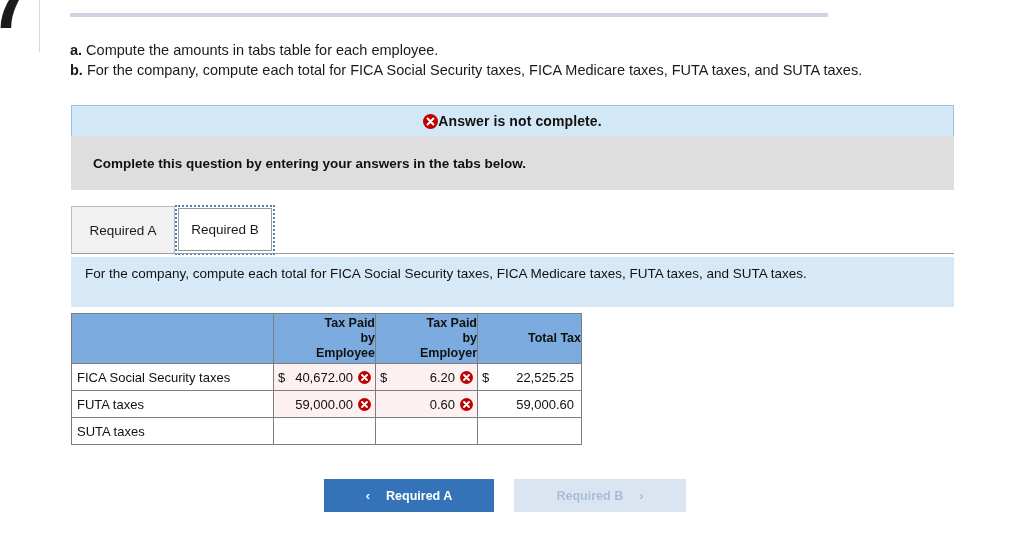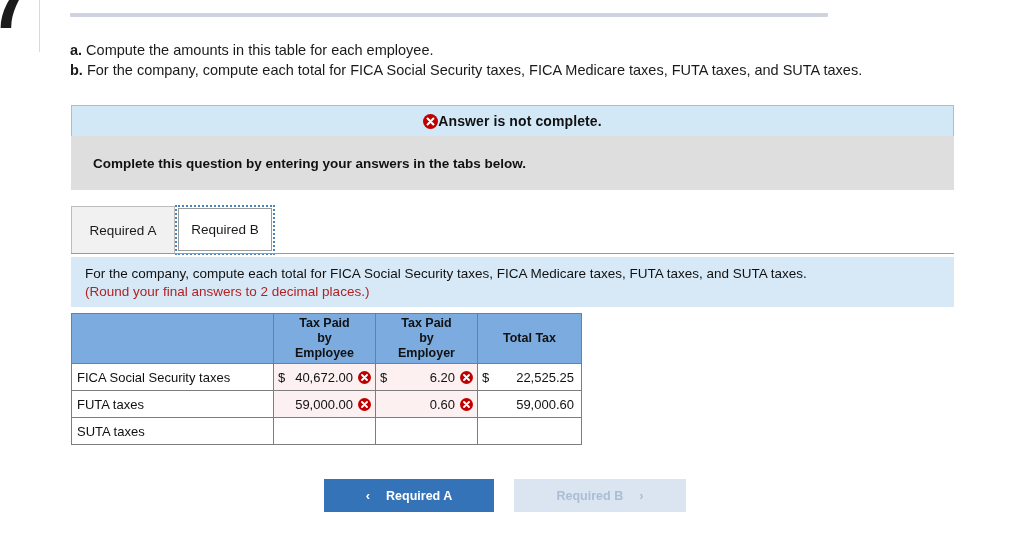--- a/index.html
+++ b/index.html
@@ -161,21 +161,21 @@
   .tbl th, .tbl td {
     border: 1px solid #7d7d7d;
     font-size: 13px;
     color: #111;
     height: 26px;
     padding: 0;
   }
   .tbl thead th {
     background: #7cacdf;
     font-weight: bold;
-    text-align: center;
+    text-align: right;
     height: 50px;
     line-height: 15px;
     font-size: 12.5px;
   }
   .c-label  { width: 202px; }
   .c-emp    { width: 102px; }
   .c-empr   { width: 102px; }
   .c-total  { width: 104px; }
 
   .tbl td.label {
@@ -245,21 +245,21 @@
 
 <div id="page">
 
   <div class="qnum-col">
     <div class="qnum">7</div>
   </div>
 
   <div class="top-rule"></div>
 
   <div class="prompt">
-    <div class="ln"><b>a.</b><span> Compute the amounts in this table for each employee.</span></div>
+    <div class="ln"><b>a.</b><span> Compute the amounts in tabs table for each employee.</span></div>
     <div class="ln"><b>b.</b><span> For the company, compute each total for FICA Social Security taxes, FICA Medicare taxes, FUTA taxes, and SUTA taxes.</span></div>
   </div>
 
   <div class="alert-banner">
     <div class="alert-inner">
       <span class="xbadge">
         <svg width="15" height="15" viewBox="0 0 15 15" aria-hidden="true">
           <path d="M4.6 4.6 L10.4 10.4 M10.4 4.6 L4.6 10.4" stroke="#ffffff" stroke-width="2.1" stroke-linecap="round"></path>
         </svg>
       </span>
@@ -278,21 +278,20 @@
     <div class="tab tab-b">
       <div class="tab-b-inner">
         <span>Required B</span>
       </div>
     </div>
     <div class="tabstrip-line"></div>
   </div>
 
   <div class="blue-panel">
     <div class="blue-line1">For the company, compute each total for FICA Social Security taxes, FICA Medicare taxes, FUTA taxes, and SUTA taxes.</div>
-    <div class="blue-line2">(Round your final answers to 2 decimal places.)</div>
   </div>
 
   <table class="tbl">
     <colgroup>
       <col class="c-label">
         <col class="c-emp">
         <col class="c-empr">
         <col class="c-total">
     </colgroup>
     <thead>

